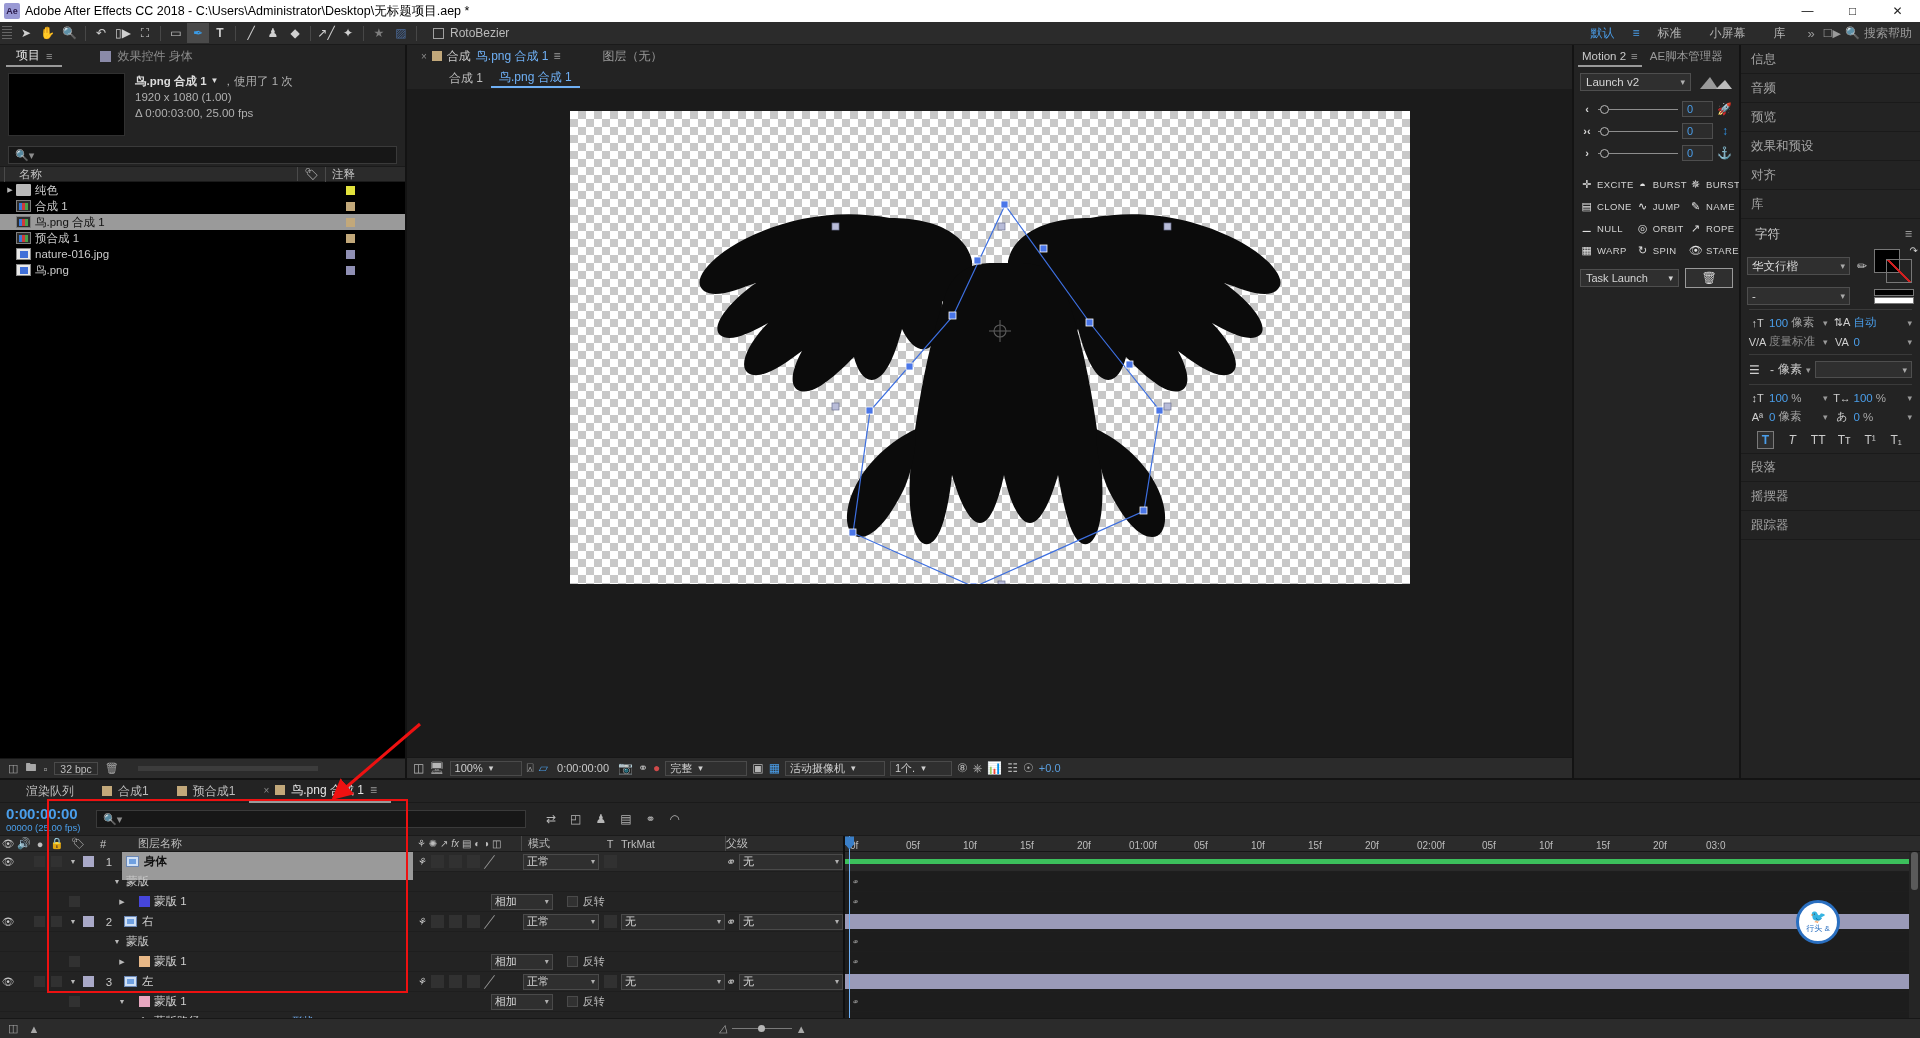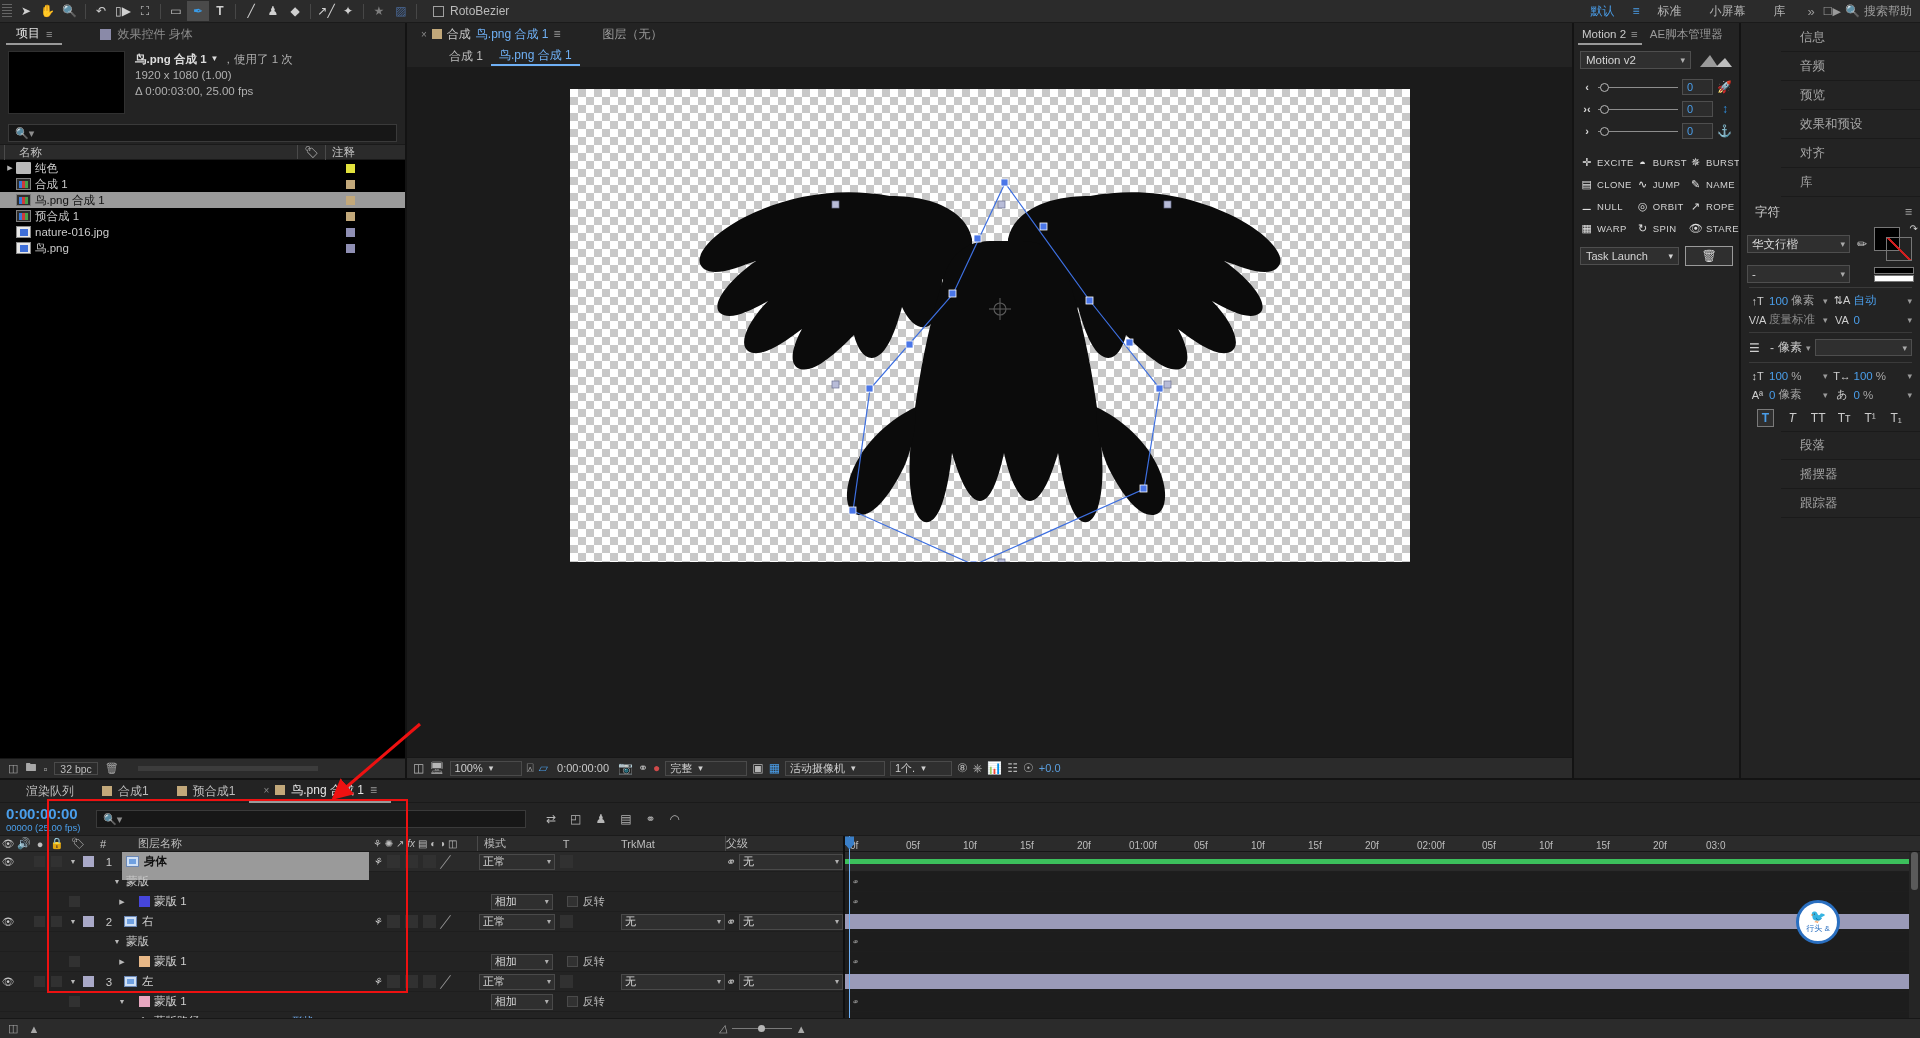--- a/index.html
+++ b/index.html
@@ -135,22 +135,22 @@
     letter-spacing:.4px;white-space:nowrap;}
   .mbtn .g{ width:14px;height:14px;display:flex;align-items:center;justify-content:center;color:#e0e0e0;font-size:11px;}
   .mfoot{ display:flex;align-items:center;gap:6px;padding:8px 6px 0 6px; }
   .mfoot .dd{ flex:1 1 auto;height:18px;background:#2f2f2f;border:1px solid #4e4e4e;display:flex;
     align-items:center;justify-content:space-between;padding:0 5px;font-size:11px;color:#d5d5d5;}
   .trash{ width:48px;height:20px;border:1px solid #9a9a9a;display:flex;align-items:center;justify-content:center;
     color:#d8d8d8;font-size:12px;background:#2f2f2f;}
 
   
   .rstack{ width:181px;flex:0 0 181px;background:#232323;border-left:2px solid #131313;display:flex;flex-direction:column;}
-  .racc{ height:29px;display:flex;align-items:center;padding-left:19px;font-size:12.5px;color:#a6a6a6;
-    border-bottom:1px solid #1a1a1a;flex:0 0 29px;margin-left:40px;}
+  .racc{ height:29px;display:flex;align-items:center;padding-left:10px;font-size:12.5px;color:#a6a6a6;
+    border-bottom:1px solid #1a1a1a;flex:0 0 29px;}
   .rsec-head{ height:30px;display:flex;align-items:center;justify-content:space-between;padding:0 8px 0 14px;
     font-size:12.5px;color:#c9c9c9;flex:0 0 30px;}
   .rsec-head .ham{ color:#9a9a9a; }
   .charpanel{ padding:0 6px; }
   .crow{ display:flex;align-items:center;gap:4px;margin-bottom:4px; }
   .cfield{ flex:1 1 auto;height:18px;background:#2f2f2f;border:1px solid #4e4e4e;display:flex;align-items:center;
     justify-content:space-between;padding:0 4px;color:#dcdcdc;font-size:11.5px;}
   .cfield .cv{ font-size:9px;color:#aaa; }
   .eyedrop{ width:16px;text-align:center;color:#cfcfcf;font-size:12px; }
   .swatches{ position:relative;width:40px;height:34px; }
@@ -211,21 +211,21 @@
   .lyric{ width:13px;height:11px;background:#cfe0f5;border:1px solid #6a87b5;position:relative; }
   .lyric:after{ content:"";position:absolute;inset:2px;background:#6fa0e0; }
   .c-sw{ width:108px;display:flex;align-items:center;gap:5px;padding-left:4px; }
   .c-sw .b{ width:13px;height:13px;background:#313131; }
   .c-mode{ width:78px;padding-left:2px; }
   .dd-sm{ height:16px;background:#2f2f2f;border:1px solid #4a4a4a;display:flex;align-items:center;
     justify-content:space-between;padding:0 3px;font-size:11px;color:#d4d4d4; }
   .dd-sm .cv{ font-size:8px;color:#b0b0b0; }
   .c-t{ width:22px;display:flex;align-items:center;justify-content:center; }
   .c-t .b{ width:13px;height:13px;background:#313131; }
-  .c-trk{ width:104px;margin-left:44px; }
+  .c-trk{ width:104px; }
   .c-par{ width:118px;display:flex;align-items:center;gap:4px; }
   .spiral{ color:#b8b8b8;font-size:12px; }
   .invrow{ display:flex;align-items:center;gap:5px;font-size:11px;color:#b9b9b9; }
   .invrow .b{ width:11px;height:11px;background:#313131;border:1px solid #4a4a4a; }
   .modecell{ width:62px; }
   .shape-lnk{ color:#6fa8e8;font-size:11px; }
 
   .tl-right{ flex:1 1 auto;position:relative;background:#1d1d1d;min-width:0;overflow:hidden; }
   .ruler{ height:16px;background:#2b2b2b;border-bottom:1px solid #161616;position:relative; }
   .rtick{ position:absolute;bottom:0;font-size:10px;color:#bdbdbd;transform:translateX(-1px); }
@@ -255,20 +255,29 @@
   .anno-rect{ position:absolute;border:2px solid #ee1111;pointer-events:none;z-index:30; }
   .anno-arrow{ position:absolute;z-index:30;pointer-events:none; }
   .vscroll{ position:absolute;right:0;top:16px;bottom:0;width:11px;background:#252525; }
   .vscroll i{ position:absolute;top:0;left:2px;width:7px;height:38px;background:#5a5a5a;border-radius:3px;}
 </style>
 </head>
 <body>
 
 <div class="app">
 
+  <div class="titlebar">
+    <div class="ae-logo">Ae</div>
+    <div class="title-text">Adobe After Effects CC 2018 - C:\Users\Administrator\Desktop\无标题项目.aep *</div>
+    <div class="win-btns">
+      <div class="win-btn">—</div>
+      <div class="win-btn">□</div>
+      <div class="win-btn close">✕</div>
+    </div>
+  </div>
 
 
   <div class="toolbar">
     <div class="grip"></div>
     <div class="tool">➤</div>
     <div class="tool">✋</div>
     <div class="tool">🔍</div>
     <div class="tsep"></div>
     <div class="tool">↶</div>
     <div class="tool">▯▶</div>
@@ -529,21 +538,21 @@
         <div class="mtab active">
           <span>Motion 2</span>
           <span style="color:#9a9a9a">≡</span>
         </div>
         <div class="mtab dim">AE脚本管理器</div>
       </div>
 
       <div class="mbody">
         <div class="mrow1">
           <div class="mdd">
-            <span>Motion v2</span>
+            <span>Launch v2</span>
             <span class="cv">▾</span>
           </div>
           <svg class="mountain" viewBox="0 0 34 16">
             <path d="M1 15 L11 3 L19 15 Z" fill="#9a9a9a"></path>
             <path d="M17 15 L26 6 L33 15 Z" fill="#bdbdbd"></path>
           </svg>
         </div>
 
         <div class="sliders">
           <div class="srow">

